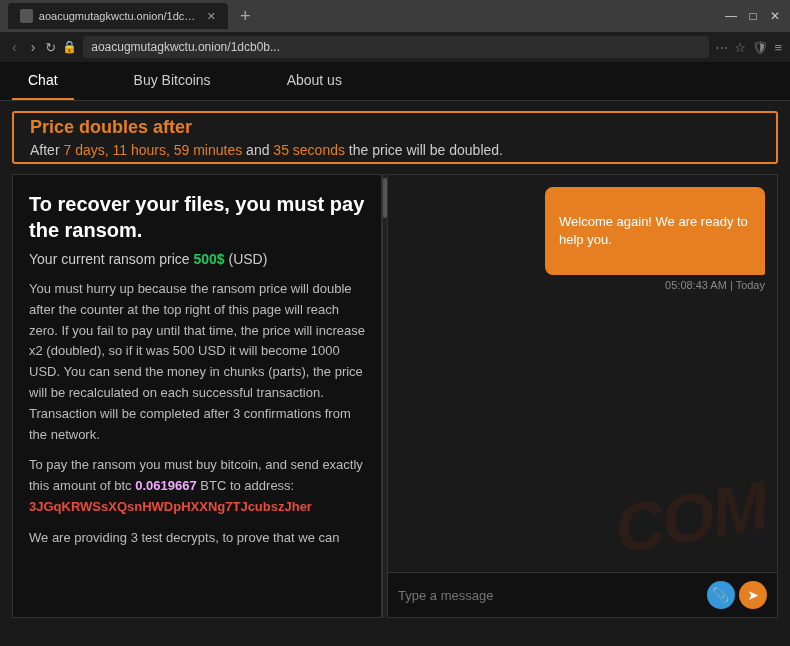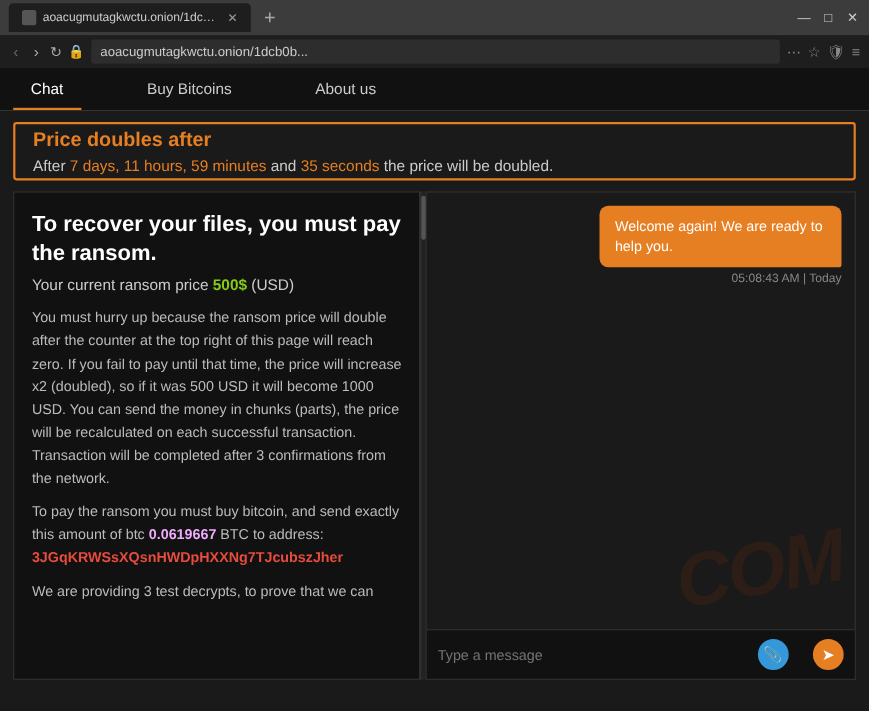--- a/index.html
+++ b/index.html
@@ -193,21 +193,21 @@
       font-size: 20px;
       font-weight: bold;
       margin-bottom: 8px;
       line-height: 1.3;
     }
     .ransom-price-line {
       color: #ccc;
       font-size: 14px;
       margin-bottom: 12px;
     }
-    .price-amount { color: #84cc16; font-weight: bold; }
+    .price-amount { color: #22c55e; font-weight: bold; }
     .body-text {
       color: #bbb;
       font-size: 13px;
       line-height: 1.6;
       margin-bottom: 10px;
     }
     .btc-amount { color: #f0abfc; font-weight: bold; }
     .btc-address { color: #e74c3c; font-weight: bold; }
     .buy-btc-link { color: #3498db; font-weight: bold; cursor: pointer; text-decoration: underline; }
 
@@ -263,40 +263,40 @@
       gap: 8px;
     }
     .chat-bubble-wrapper {
       display: flex;
       flex-direction: column;
       align-items: flex-end;
     }
     .chat-bubble {
       background: #e67e22;
       color: #fff;
-      padding: 10px 14px;
+      padding: 26px 14px;
       border-radius: 8px 8px 2px 8px;
       font-size: 13px;
       max-width: 220px;
       line-height: 1.4;
     }
     .chat-time {
       font-size: 11px;
       color: #888;
       margin-top: 4px;
       align-self: flex-end;
     }
 
     .chat-input-area {
       display: flex;
       align-items: center;
       padding: 8px 10px;
       background: #111;
       border-top: 1px solid #333;
-      gap: 22px;
+      gap: 4px;
     }
     .chat-input {
       flex: 1;
       background: transparent;
       border: none;
       outline: none;
       color: #888;
       font-size: 13px;
     }
     .chat-attach-btn {

